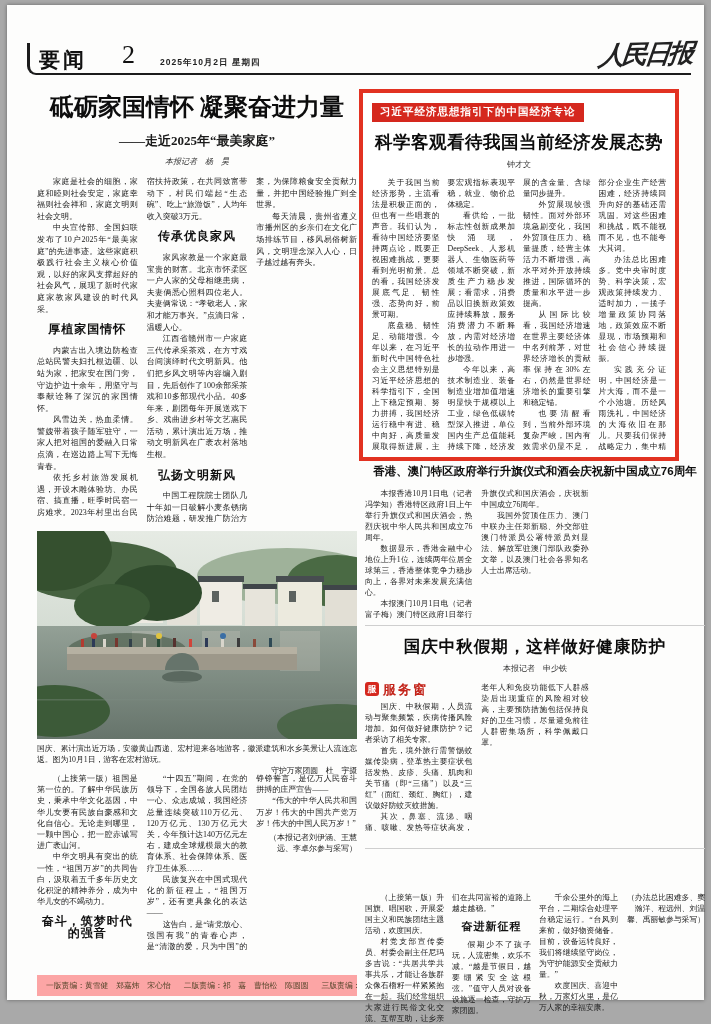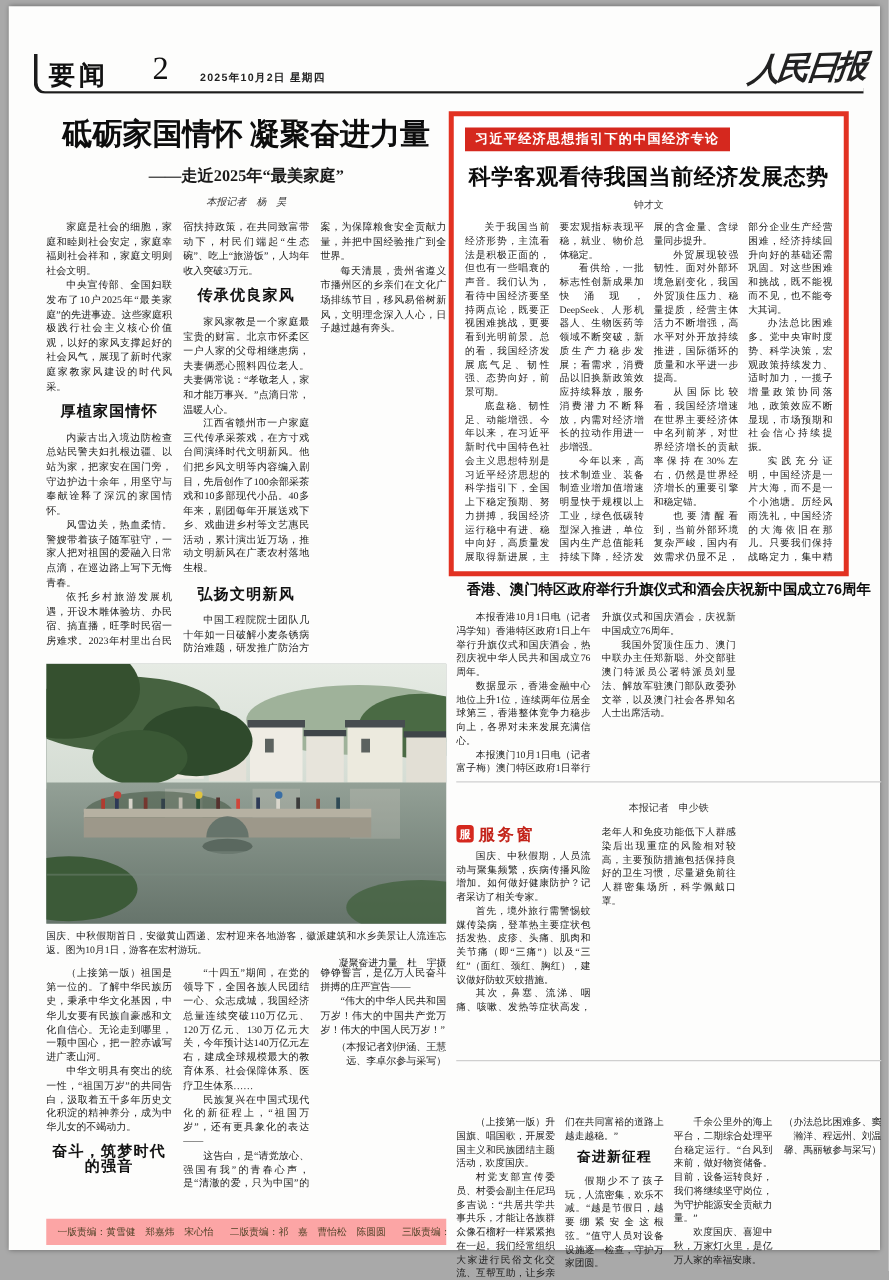--- a/index.html
+++ b/index.html
@@ -227,22 +227,22 @@
         <circle cx="186" cy="105" r="3" fill="#3a6ea5"></circle>
       </g>
 
       <ellipse cx="18" cy="180" rx="55" ry="26" fill="#3c5a38"></ellipse>
       <ellipse cx="300" cy="195" rx="60" ry="22" fill="#446140" opacity="0.8"></ellipse>
       <rect x="0" y="150" width="320" height="2" fill="#7d8b81" opacity="0.5"></rect>
       <rect x="0" y="168" width="320" height="1.5" fill="#7d8b81" opacity="0.4"></rect>
     </svg>
   </div>
   <div class="caption">
-    <span>国庆、中秋假期首日，安徽黄山西递、宏村迎来各地游客，徽派建筑和水乡美景让人流连忘返。图为10月1日，游客在宏村游玩。</span>
-    <span class="credit">凝聚奋进力量　杜　宇摄</span>
+    <span>国庆、累计演出近万场，安徽黄山西递、宏村迎来各地游客，徽派建筑和水乡美景让人流连忘返。图为10月1日，游客在宏村游玩。</span>
+    <span class="credit">守护万家团圆　杜　宇摄</span>
   </div>
 
   <div class="cont1 cols">
       <div class="blk-p">（上接第一版）祖国是第一位的。了解中华民族历史，秉承中华文化基因，中华儿女要有民族自豪感和文化自信心。无论走到哪里，一颗中国心，把一腔赤诚写进广袤山河。</div>
       <div class="blk-p">中华文明具有突出的统一性，“祖国万岁”的共同告白，汲取着五千多年历史文化积淀的精神养分，成为中华儿女的不竭动力。</div>
       <div class="blk-h">奋斗，筑梦时代的强音</div>
       <div class="blk-p">“十四五”期间，在党的领导下，全国各族人民团结一心、众志成城，我国经济总量连续突破110万亿元、120万亿元、130万亿元大关，今年预计达140万亿元左右，建成全球规模最大的教育体系、社会保障体系、医疗卫生体系……</div>
       <div class="blk-p">民族复兴在中国式现代化的新征程上，“祖国万岁”，还有更具象化的表达——</div>
       <div class="blk-p">这告白，是“请党放心、强国有我”的青春心声，是“清澈的爱，只为中国”的铮铮誓言，是亿万人民奋斗拼搏的庄严宣告——</div>
       <div class="blk-p">“伟大的中华人民共和国万岁！伟大的中国共产党万岁！伟大的中国人民万岁！”</div>
@@ -278,20 +278,21 @@
         <p class="e-p">本报香港10月1日电（记者冯学知）香港特区政府1日上午举行升旗仪式和国庆酒会，热烈庆祝中华人民共和国成立76周年。</p>
         <p class="e-p">数据显示，香港金融中心地位上升1位，连续两年位居全球第三，香港整体竞争力稳步向上，各界对未来发展充满信心。</p>
         <p class="e-p">本报澳门10月1日电（记者富子梅）澳门特区政府1日举行升旗仪式和国庆酒会，庆祝新中国成立76周年。</p>
         <p class="e-p">我国外贸顶住压力、澳门中联办主任郑新聪、外交部驻澳门特派员公署特派员刘显法、解放军驻澳门部队政委孙文举，以及澳门社会各界知名人士出席活动。</p>
       </div>
   </div>
 
   <div class="rule-light" style="top:620px"></div>
 
   <div class="health">
+    <div class="h-title">国庆中秋假期，这样做好健康防护</div>
     <div class="h-by">本报记者　申少铁</div>
     <div class="h-cols cols">
       <div class="svc">
         <span class="svc-icon">服</span>
         <span class="svc-label">服务窗</span>
       </div>
       <div>
           <p class="e-p">国庆、中秋假期，人员流动与聚集频繁，疾病传播风险增加。如何做好健康防护？记者采访了相关专家。</p>
           <p class="e-p">首先，境外旅行需警惕蚊媒传染病，登革热主要症状包括发热、皮疹、头痛、肌肉和关节痛（即“三痛”）以及“三红”（面红、颈红、胸红），建议做好防蚊灭蚊措施。</p>
           <p class="e-p">其次，鼻塞、流涕、咽痛、咳嗽、发热等症状高发，老年人和免疫功能低下人群感染后出现重症的风险相对较高，主要预防措施包括保持良好的卫生习惯，尽量避免前往人群密集场所，科学佩戴口罩。</p>

